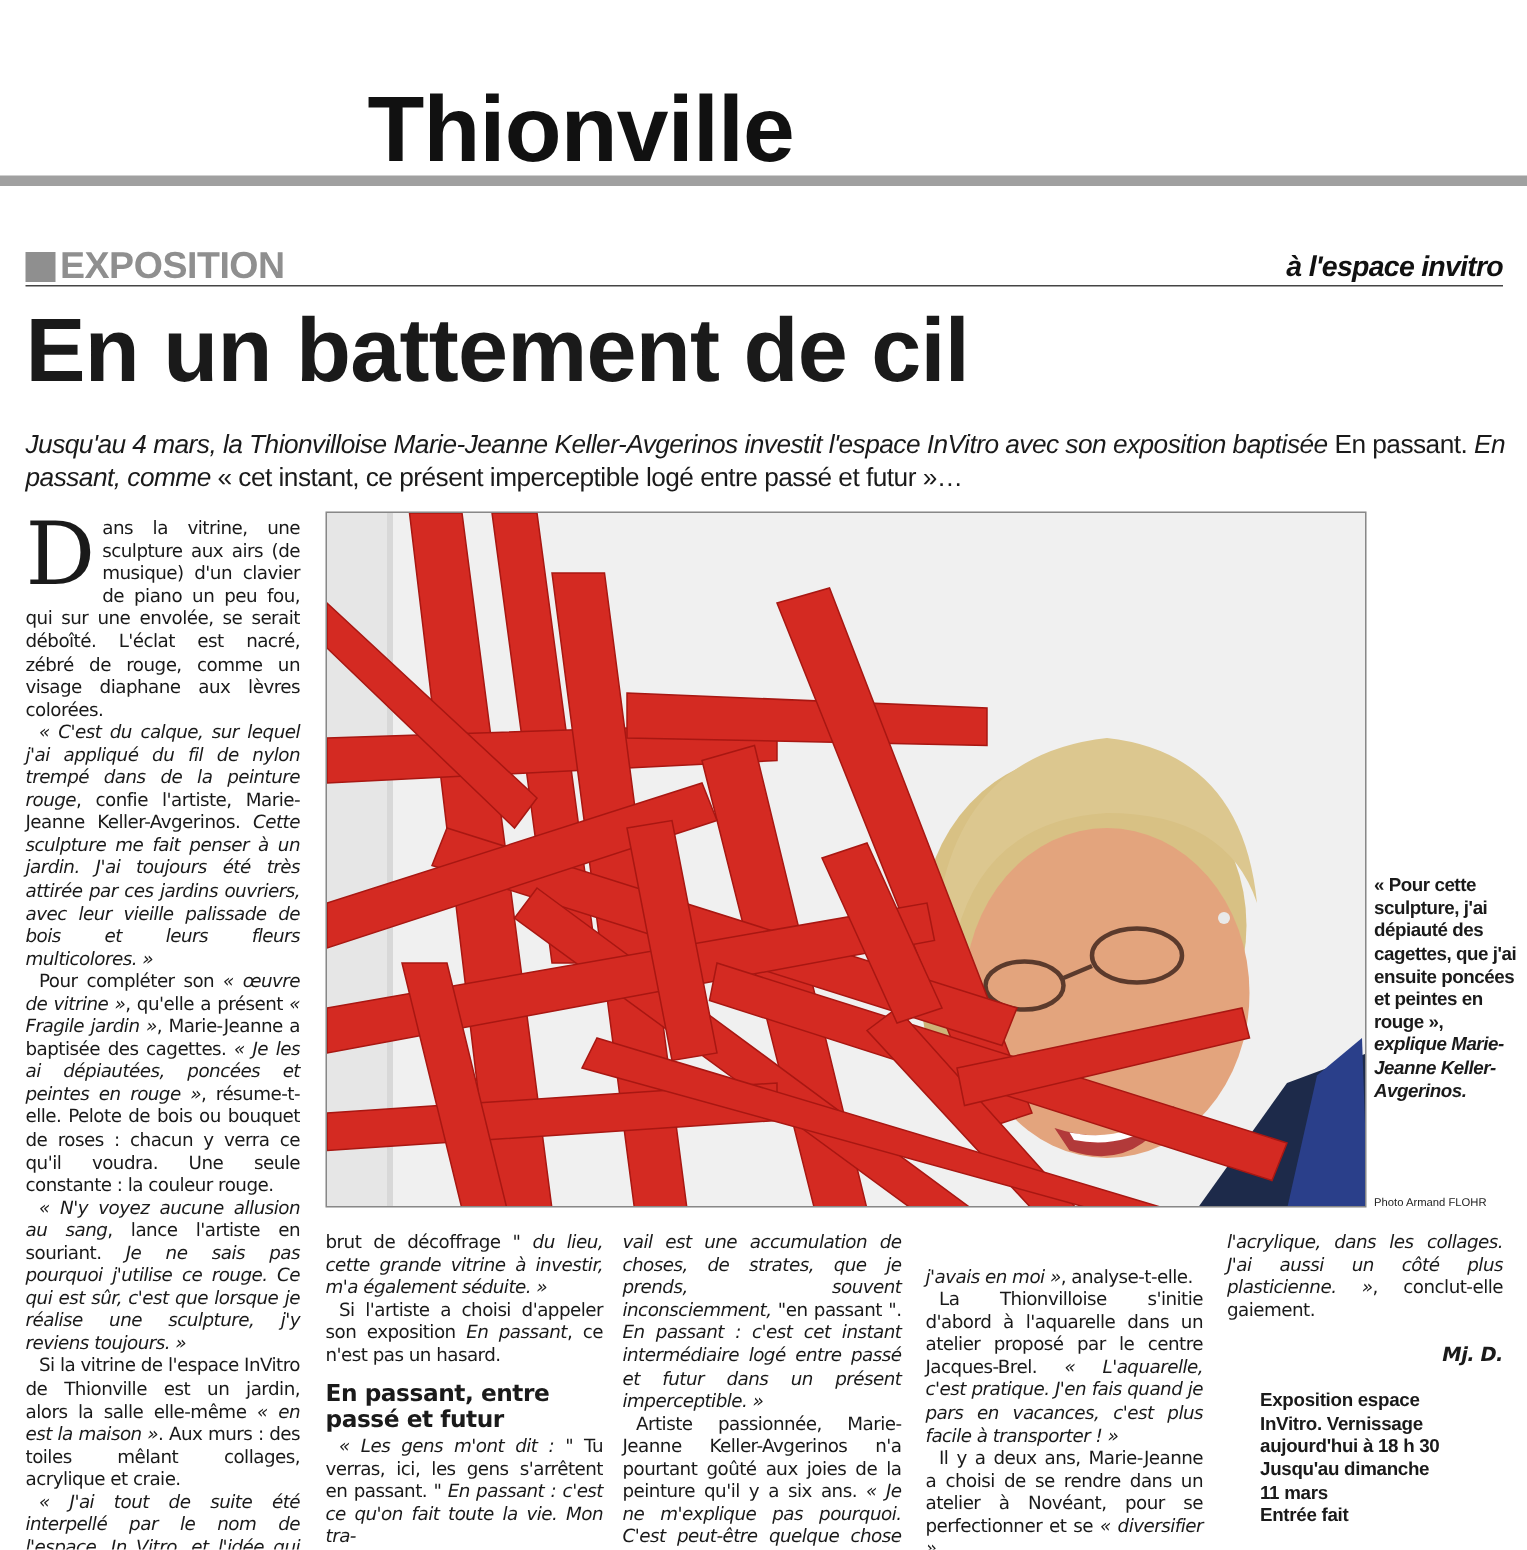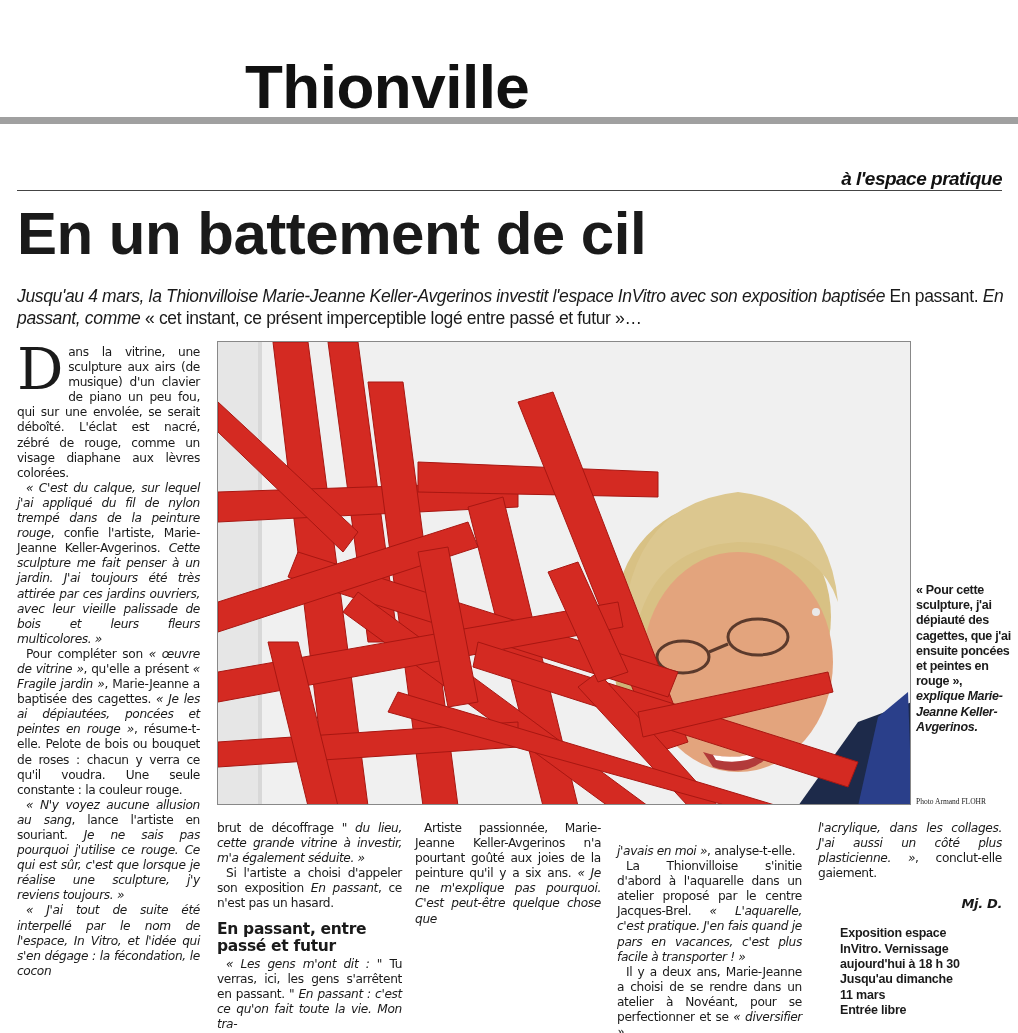--- a/index.html
+++ b/index.html
@@ -35,43 +35,48 @@
 
   .signature { text-align: right; font-weight: bold; font-style: italic; font-size: 13px; margin-top: 15px; }
   .infobox { margin: 15px 0 0 22px; font-family: "Liberation Sans", sans-serif; font-weight: bold; font-size: 12.5px; line-height: 15.3px; text-align: left; letter-spacing: -0.2px; }
   .infobox div { text-indent: 0; }
 
   .photo { position: absolute; left: 217px; top: 341px; width: 694px; height: 464px; border: 1px solid #888; overflow: hidden; background: #f2f2f2; }
   .photo svg { display: block; }
 
   .caption { position: absolute; left: 916px; top: 583px; width: 100px; font-family: "Liberation Sans", sans-serif; font-weight: bold; font-size: 12.5px; line-height: 15.2px; color: #1a1a1a; letter-spacing: -0.3px; }
   .caption i { font-style: italic; margin-left: 13px; }
-  .credit { position: absolute; left: 916px; top: 797px; font-family: Liberation Serif, serif; font-size: 7.5px; line-height: 9px; color: #222; }
+  .credit { position: absolute; left: 916px; top: 797px; font-family: Liberation Sans, sans-serif; font-size: 7.5px; line-height: 9px; color: #222; }
 </style>
 </head>
 <body>
 
 <div class="masthead">Thionville</div>
 <div class="mast-rule"></div>
 
 <div class="kicker-row">
-  <div class="kicker-right">à l'espace pratique</div>
+  <div class="kicker">
+    <span class="kicker-square"></span>
+    <span>EXPOSITION</span>
+  </div>
+  <div class="kicker-right">à l'espace invitro</div>
 </div>
 
 <h1 class="headline">En un battement de cil</h1>
 
 <div class="chapo">
   <i>Jusqu'au 4 mars, la Thionvilloise Marie-Jeanne Keller-Avgerinos investit l'espace InVitro avec son exposition baptisée</i><span> En passant.</span><i> En passant, comme </i><span>« cet instant, ce présent imperceptible logé entre passé et futur »…</span>
 </div>
 
 <div class="col col1">
   <p class="noindent"><span class="dropcap">D</span><span>ans la vitrine, une sculpture aux airs (de musique) d'un clavier de piano un peu fou, qui sur une envolée, se serait déboîté. L'éclat est nacré, zébré de rouge, comme un visage diaphane aux lèvres colorées.</span></p>
   <p><i>« C'est du calque, sur lequel j'ai appliqué du fil de nylon trempé dans de la peinture rouge</i><span>, confie l'artiste, Marie-Jeanne Keller-Avgerinos. </span><i>Cette sculpture me fait penser à un jardin. J'ai toujours été très attirée par ces jardins ouvriers, avec leur vieille palissade de bois et leurs fleurs multicolores. »</i></p>
   <p><span>Pour compléter son </span><i>« œuvre de vitrine »</i><span>, qu'elle a présent </span><i>« Fragile jardin »</i><span>, Marie-Jeanne a baptisée des cagettes. </span><i>« Je les ai dépiautées, poncées et peintes en rouge »</i><span>, résume-t-elle. Pelote de bois ou bouquet de roses : chacun y verra ce qu'il voudra. Une seule constante : la couleur rouge.</span></p>
   <p><i>« N'y voyez aucune allusion au sang</i><span>, lance l'artiste en souriant. </span><i>Je ne sais pas pourquoi j'utilise ce rouge. Ce qui est sûr, c'est que lorsque je réalise une sculpture, j'y reviens toujours. »</i></p>
+  <p><span>Si la vitrine de l'espace InVitro de Thionville est un jardin, alors la salle elle-même </span><i>« en est la maison »</i><span>. Aux murs : des toiles mêlant collages, acrylique et craie.</span></p>
   <p><i>« J'ai tout de suite été interpellé par le nom de l'espace, In Vitro, et l'idée qui s'en dégage : la fécondation, le cocon</i></p>
 </div>
 
 <div class="photo">
   <svg width="694" height="464" viewBox="0 0 694 464">
     <rect width="694" height="464" fill="#f0f0f0"></rect>
     <rect x="0" y="0" width="40" height="464" fill="#e6e6e6"></rect>
     <rect x="40" y="0" width="4" height="464" fill="#d8d8d8"></rect>
 
     <path d="M640 380 L694 360 L694 464 L580 464 Z" fill="#1d2a4a"></path>
@@ -118,34 +123,35 @@
 <div class="credit">Photo Armand FLOHR</div>
 
 <div class="col col2">
   <p class="noindent"><span>brut de décoffrage " </span><i>du lieu, cette grande vitrine à investir, m'a également séduite. »</i></p>
   <p><span>Si l'artiste a choisi d'appeler son exposition </span><i>En passant</i><span>, ce n'est pas un hasard.</span></p>
   <h2 class="subhead">En passant, entre passé et futur</h2>
   <p><i>« Les gens m'ont dit : "</i><span> Tu verras, ici, les gens s'arrêtent en passant. " </span><i>En passant : c'est ce qu'on fait toute la vie. Mon tra-</i></p>
 </div>
 
 <div class="col col3">
+  <p class="noindent"><i>vail est une accumulation de choses, de strates, que je prends, souvent inconsciemment,</i><span> "en passant ". </span><i>En passant : c'est cet instant intermédiaire logé entre passé et futur dans un présent imperceptible. »</i></p>
   <p><span>Artiste passionnée, Marie-Jeanne Keller-Avgerinos n'a pourtant goûté aux joies de la peinture qu'il y a six ans. </span><i>« Je ne m'explique pas pourquoi. C'est peut-être quelque chose que</i></p>
 </div>
 
 <div class="col col4">
   <p class="noindent"><i>j'avais en moi »</i><span>, analyse-t-elle.</span></p>
   <p><span>La Thionvilloise s'initie d'abord à l'aquarelle dans un atelier proposé par le centre Jacques-Brel. </span><i>« L'aquarelle, c'est pratique. J'en fais quand je pars en vacances, c'est plus facile à transporter ! »</i></p>
   <p><span>Il y a deux ans, Marie-Jeanne a choisi de se rendre dans un atelier à Novéant, pour se perfectionner et se </span><i>« diversifier »</i><span>.</span></p>
   <p><i>« Je me suis lancée dans</i></p>
 </div>
 
 <div class="col col5">
   <p class="noindent"><i>l'acrylique, dans les collages. J'ai aussi un côté plus plasticienne. »</i><span>, conclut-elle gaiement.</span></p>
   <div class="signature">Mj. D.</div>
   <div class="infobox">
     <div>Exposition espace</div>
     <div>InVitro. Vernissage</div>
     <div>aujourd'hui à 18 h 30</div>
     <div>Jusqu'au dimanche</div>
     <div>11 mars</div>
-    <div>Entrée libre</div>
+    <div>Entrée fait</div>
   </div>
 </div>
 
 </body></html>

